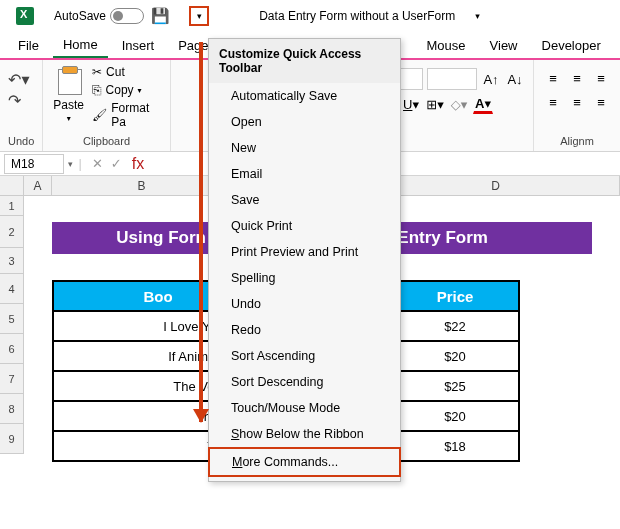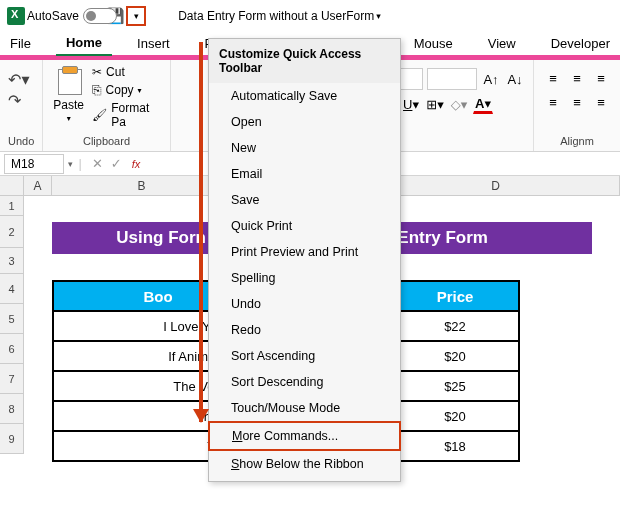--- a/index.html
+++ b/index.html
@@ -1,33 +1,33 @@
 <!DOCTYPE html>
 <html><head>
 <meta charset="utf-8">
 <style>
 * { box-sizing: border-box; margin: 0; padding: 0; font-family: 'Segoe UI', sans-serif; }
 body { background: #fff; width: 620px; height: 529px; overflow: hidden; position: relative; font-size: 13px; }
 
 
-.titlebar { display: flex; align-items: center; height: 32px; padding: 0 7px; gap: 2px; }
+.titlebar { display: flex; align-items: center; height: 32px; padding: 0 16px; gap: 20px; }
 .excel-logo { width: 18px; height: 18px; background: #107c41; display: inline-block; border-radius: 2px; position: relative; }
 .excel-logo::after { content: 'X'; color: #fff; font-size: 11px; font-weight: bold; position: absolute; left: 4px; top: 1px; }
 .autosave-toggle { display: flex; align-items: center; gap: 4px; font-size: 12px; }
 .toggle-off { width: 34px; height: 16px; border: 1px solid #888; border-radius: 9px; position: relative; background: #fff; }
 .toggle-off::after { content: ''; width: 10px; height: 10px; background: #888; border-radius: 50%; position: absolute; left: 2px; top: 2px; }
 .qat-icon { width: 16px; height: 16px; display: flex; align-items: center; justify-content: center; }
 .save-icn { color: #7719aa; font-size: 15px; }
 .qat-drop { width: 20px; height: 20px; border: 2px solid #d13b0f; display: flex; align-items: center; justify-content: center; font-size: 9px; }
 .doc-title { font-size: 12px; margin-left: 30px; }
 
 
-.ribbon-tabs { display: flex; height: 28px; align-items: center; padding-left: 0; gap: 15px; border-bottom: 5px solid #ec4899; }
+.ribbon-tabs { display: flex; height: 28px; align-items: center; padding-left: 8px; gap: 4px; border-bottom: 2px solid #ec4899; }
 .tab { padding: 4px 10px; font-size: 13px; cursor: pointer; }
-.tab.active { border-bottom: 2px solid #107c41; font-weight: 700; }
+.tab.active { border-bottom: 2px solid #107c41; font-weight: 400; }
 
 
 .ribbon { display: flex; height: 92px; border-bottom: 1px solid #d4d4d4; background: #fafafa; }
 .rgroup { padding: 4px 8px; border-right: 1px solid #e0e0e0; display: flex; flex-direction: column; justify-content: space-between; }
 .rgroup-label { font-size: 11px; color: #444; text-align: center; }
 .rgroup-body { display: flex; gap: 4px; align-items: flex-start; flex: 1; }
 .undo-stack { display: flex; flex-direction: column; gap: 2px; padding-top: 6px; }
 .paste-btn { display: flex; flex-direction: column; align-items: center; gap: 2px; padding: 2px; }
 .paste-icn { width: 28px; height: 30px; position: relative; }
 .paste-icn::before { content: ''; position: absolute; width: 22px; height: 24px; border: 1px solid #888; background: #fff; left: 3px; top: 3px; }
@@ -38,21 +38,21 @@
 .font-row { display: flex; gap: 4px; align-items: center; }
 .font-box { border: 1px solid #ccc; padding: 2px 4px; font-size: 12px; background: #fff; min-width: 50px; height: 22px; display: flex; align-items: center; color: #999; }
 .fbtn { width: 20px; height: 20px; display: flex; align-items: center; justify-content: center; font-size: 13px; border: 1px solid transparent; }
 .align-group { display: flex; flex-direction: column; gap: 4px; padding-top: 4px; }
 .align-row { display: flex; gap: 2px; }
 .abtn { width: 22px; height: 20px; display: flex; align-items: center; justify-content: center; }
 
 
 .formula-bar { display: flex; height: 24px; border-bottom: 1px solid #d4d4d4; align-items: center; }
 .name-box { width: 60px; border: 1px solid #ccc; padding: 2px 6px; font-size: 12px; margin: 0 4px; }
-.fx { font-style: italic; color: #b91c1c; padding: 0 6px; font-size: 11px; }
+.fx { color: #b91c1c; padding: 0 6px; font-size: 16px; }
 
 
 .col-headers { display: flex; height: 20px; border-bottom: 1px solid #ccc; background: #f0f0f0; }
 .row-hdr-spacer { width: 24px; border-right: 1px solid #ccc; }
 .col-hdr { border-right: 1px solid #ccc; text-align: center; font-size: 12px; color: #444; line-height: 20px; }
 .cA { width: 28px; } .cB { width: 180px; } .cC { width: 140px; } .cD { width: 140px; }
 
 
 .grid-row { display: flex; height: 20px; }
 .row-hdr { width: 24px; background: #f0f0f0; border-right: 1px solid #ccc; border-bottom: 1px solid #ccc; text-align: center; font-size: 11px; color: #444; line-height: 20px; }
@@ -276,17 +276,17 @@
   <div class="dd-item">Email</div>
   <div class="dd-item">Save</div>
   <div class="dd-item">Quick Print</div>
   <div class="dd-item">Print Preview and Print</div>
   <div class="dd-item">Spelling</div>
   <div class="dd-item">Undo</div>
   <div class="dd-item">Redo</div>
   <div class="dd-item">Sort Ascending</div>
   <div class="dd-item">Sort Descending</div>
   <div class="dd-item">Touch/Mouse Mode</div>
+  <div class="dd-item"><span class="ul">S</span><span>how Below the Ribbon</span></div>
   <div class="dd-item dd-highlight"><span class="ul">M</span><span>ore Commands...</span></div>
-  <div class="dd-item"><span class="ul">S</span><span>how Below the Ribbon</span></div>
 </div>
 
 <div class="red-arrow"></div>
 
 </body></html>

